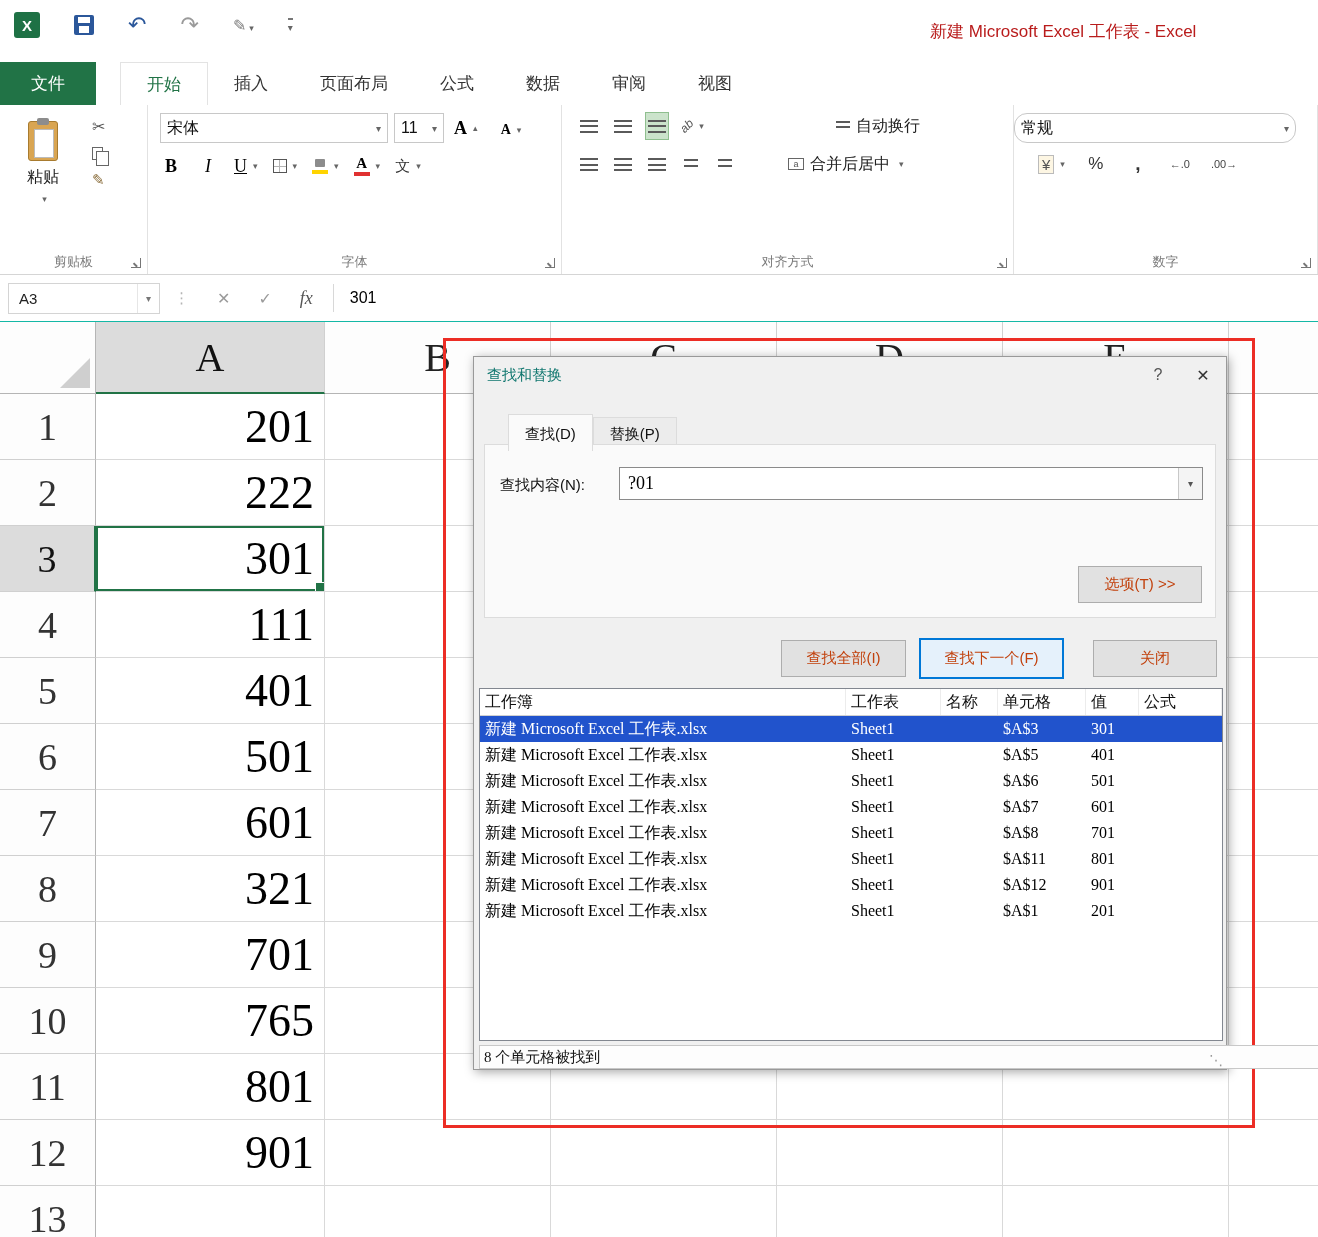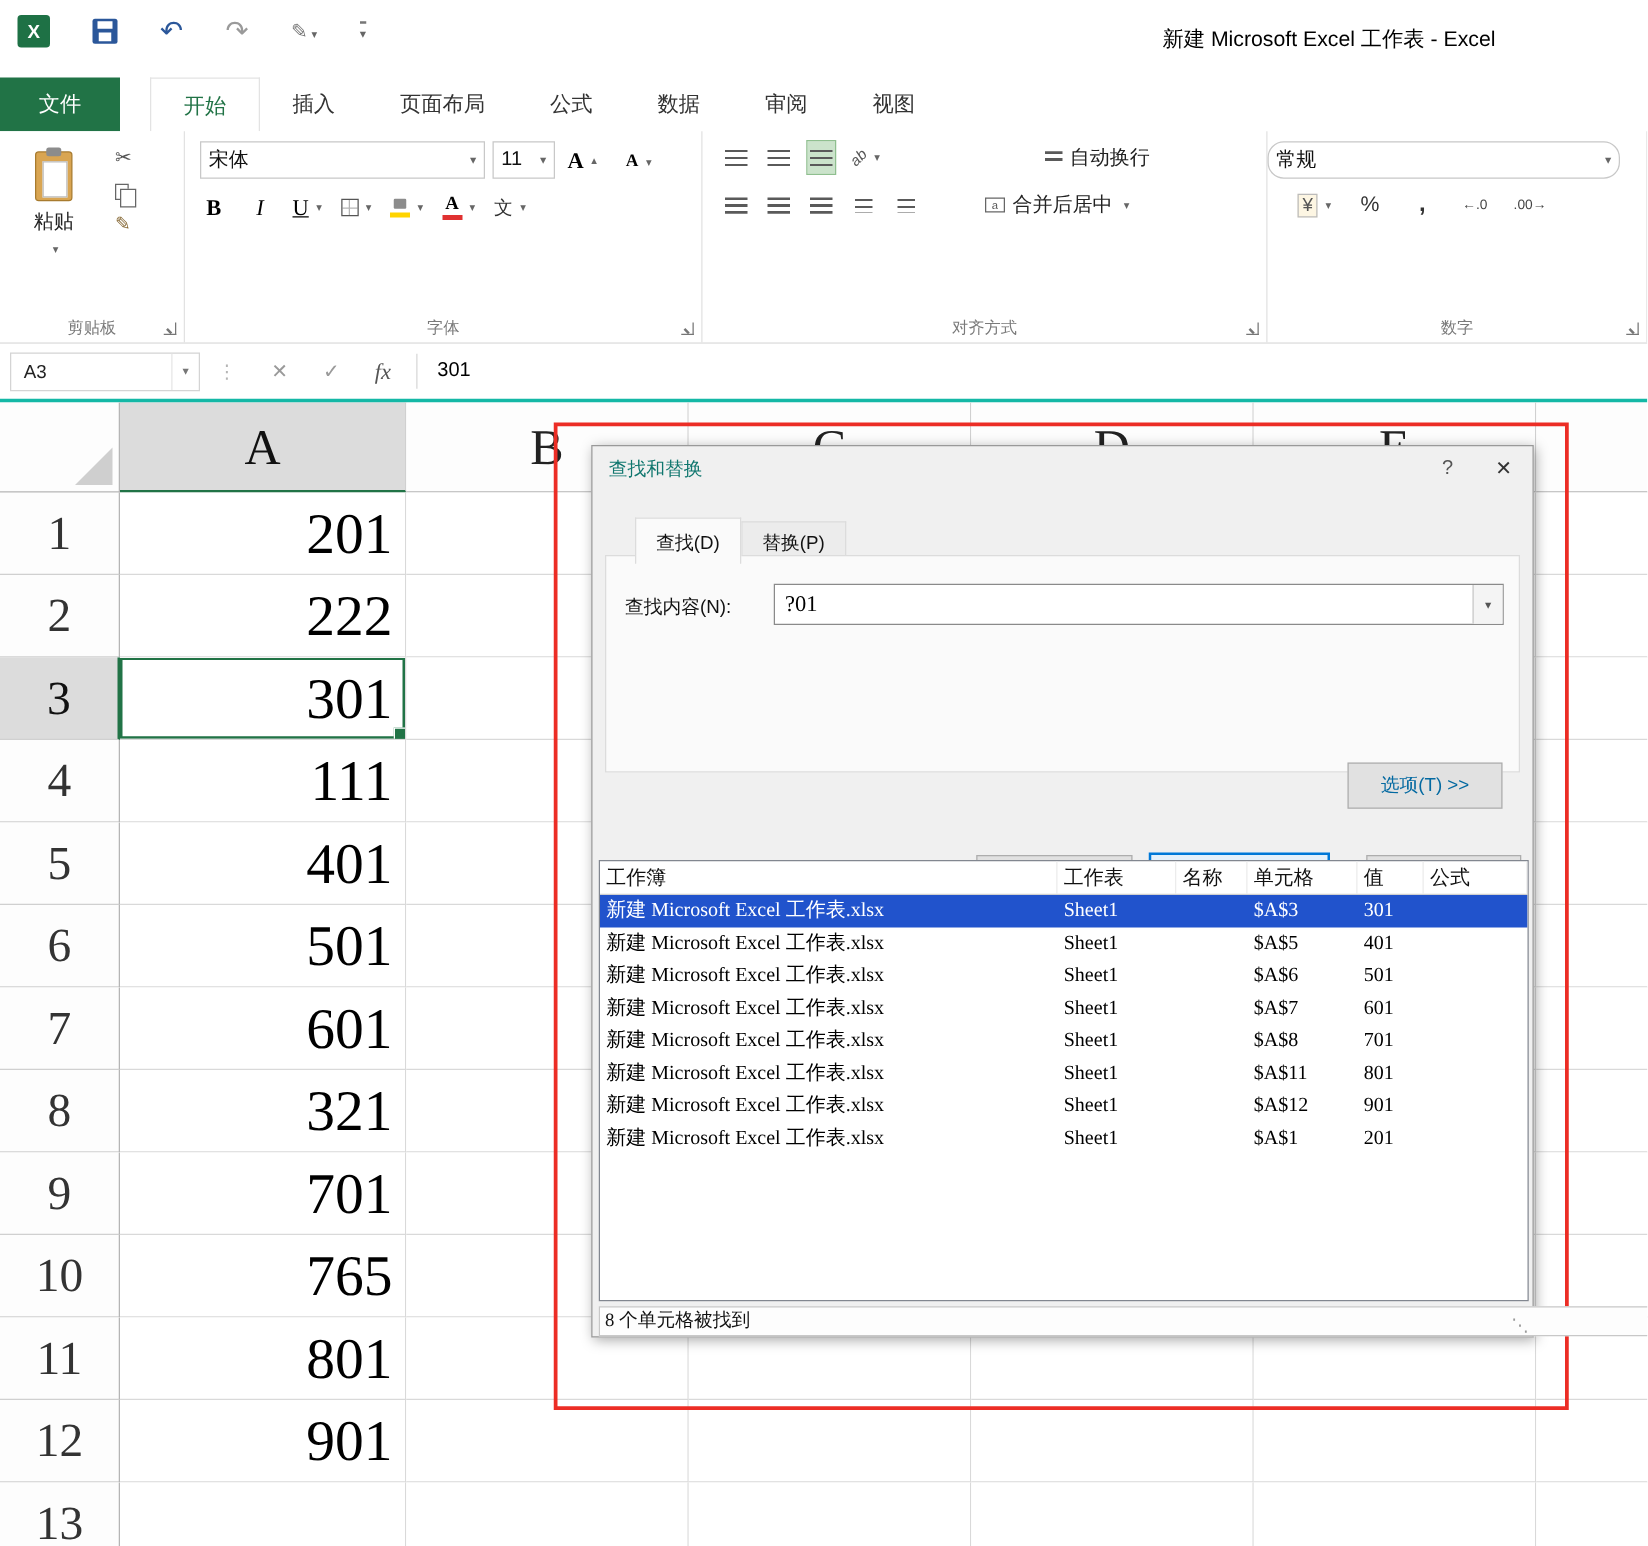--- a/index.html
+++ b/index.html
@@ -14,21 +14,21 @@
     display:flex; align-items:center; justify-content:center; font-weight:bold; font-size:15px; }
   .xlic::after { content:"X"; }
   .saveic { width:20px; height:20px; background:#2b579a; border-radius:2px; position:relative; }
   .saveic::before { content:""; position:absolute; top:2px; left:4px; width:12px; height:6px; background:#fff; }
   .saveic::after  { content:""; position:absolute; bottom:2px; left:5px; width:10px; height:7px; background:#fff; }
   .undoic { color:#2b579a; font-size:22px; line-height:1; }
   .redoic { color:#9a9a9a; font-size:22px; line-height:1; }
   .penic { color:#7a7a7a; font-size:16px; }
   .ddv { color:#666; font-size:9px; margin-left:3px; }
   .morev { color:#666; font-size:10px; border-top:2px solid #777; padding-top:2px; }
-  .win-title { position:absolute; left:930px; top:20px; font-size:17px; color:#000000; white-space:nowrap;text-align:right; }
+  .win-title { position:absolute; left:930px; top:20px; font-size:17px; color:#b91c1c; white-space:nowrap;text-align:right; }
 
   
   .tabrow { position:absolute; left:0; top:62px; width:100%; height:43px; display:flex; align-items:stretch; background:#fff; }
   .file-tab { width:96px; background:#217346; color:#fff; display:flex; align-items:center; justify-content:center; font-size:17px; cursor:pointer; }
   .rtab { padding:0 26px; display:flex; align-items:center; font-size:17px; color:#333; cursor:pointer; }
   .rtab.active { color:#217346; background:#fff; border:1px solid #e3e3e3; border-bottom:none;margin-left:24px; }
 
   
   .ribbon { position:absolute; left:0; top:105px; width:100%; height:170px; background:#fff; border-bottom:1px solid #d5d5d5; }
   .rgroup { position:absolute; top:0; height:169px; border-right:1px solid #e2e2e2; }
@@ -80,21 +80,21 @@
   .txtbtn { display:flex; align-items:center; gap:6px; font-size:16px; color:#222; cursor:pointer; }
   .mergeic { width:16px; height:12px; border:1px solid #666; font-size:9px; color:#555; display:flex; align-items:center; justify-content:center; }
   .ng-row2 { position:absolute; left:24px; top:46px; display:flex; align-items:center; gap:20px; }
   .curic { font-size:15px; color:#555; border:1px solid #bbb; padding:0 3px; background:#fdf6e3; }
   .pct { font-size:17px; color:#333; }
   .cma { font-size:19px; font-weight:bold; color:#333; }
   .dec { font-size:11px; color:#444; letter-spacing:0; }
 
   
   .fbar { position:absolute; left:0; top:275px; width:100%; height:47px; background:#fff;
-    border-bottom:3px solid #14b8a6; display:flex; align-items:center; }
+    border-bottom:1px solid #14b8a6; display:flex; align-items:center; }
   .namebox { position:relative; margin-left:8px; width:152px; height:31px; border:1px solid #d4d4d4;
     display:flex; align-items:center; font-size:15px; padding-left:10px; color:#222; cursor:pointer; }
   .namebox .arr { margin-left:auto; width:22px; align-self:stretch; display:flex; align-items:center;
     justify-content:center; color:#777; font-size:10px; border-left:1px solid #e6e6e6; }
   .fdots { color:#b5b5b5; font-size:15px; margin:0 14px; }
   .fbtn { color:#9a9a9a; font-size:16px; margin:0 14px; cursor:pointer; }
   .fxbtn { font-family:"Liberation Serif",serif; font-style:italic; font-size:18px; color:#555; margin:0 14px; cursor:pointer; }
   .fsep { width:1px; height:28px; background:#d8d8d8; margin:0 6px; }
   .fval { font-size:16px; color:#000; margin-left:10px; }
 
@@ -135,22 +135,22 @@
     margin-top:3px; cursor:pointer; }
   .dtab.active { background:#fafafa; margin-top:0; padding-top:10px; position:relative; z-index:2;margin-left:24px; }
   .dlg-page { position:absolute; left:10px; top:87px; width:732px; height:174px; border:1px solid #dcdcdc; background:#fafafa; }
   .find-label { position:absolute; left:26px; top:119px; font-size:15px;text-align:right; }
   .find-combo { position:absolute; left:145px; top:110px; width:584px; height:33px; background:#fff;
     border:1px solid #8a8a8a; display:flex; align-items:center; }
   .find-combo input { flex:1; border:none; outline:none; background:transparent; height:100%;
     font-family:"Liberation Serif",serif; font-size:18px; padding-left:8px; color:#000; }
   .find-combo .dd { width:24px; height:100%; border-left:1px solid #c8c8c8; background:#f4f4f4;
     display:flex; align-items:center; justify-content:center; color:#555; font-size:10px; cursor:pointer; }
-  .btn { position:absolute; background:#e1e1e1; border:1px solid #adadad; font-size:15px; color:#0369a1;
-    display:flex; align-items:center; justify-content:center; cursor:pointer;margin-top:44px; }
+  .btn { position:absolute; background:#e1e1e1; border:1px solid #adadad; font-size:15px; color:#c2410c;
+    display:flex; align-items:center; justify-content:center; cursor:pointer; }
   .btn-options { left:604px; top:209px; width:124px; height:37px; }
   .btn-findall { left:307px; top:283px; width:125px; height:37px; }
   .btn-findnext { left:445px; top:281px; width:145px; height:41px; border:2px solid #0078d7; background:#e5f1fb; }
   .btn-close { left:619px; top:283px; width:124px; height:37px; }
   .reslist { position:absolute; left:5px; top:331px; width:744px; height:353px; background:#fff;
     border:1px solid #828790; overflow:hidden; font-family:"Liberation Serif",serif; }
   .res-hdr, .res-row { display:grid; grid-template-columns:366px 95px 57px 88px 53px 83px; }
   .res-hdr { height:27px; border-bottom:1px solid #d0d0d0; }
   .res-hdr > div { font-size:16px; padding:3px 0 0 5px; border-right:1px solid #ececec; color:#111; cursor:pointer; }
   .res-row { height:26px; cursor:pointer; }

